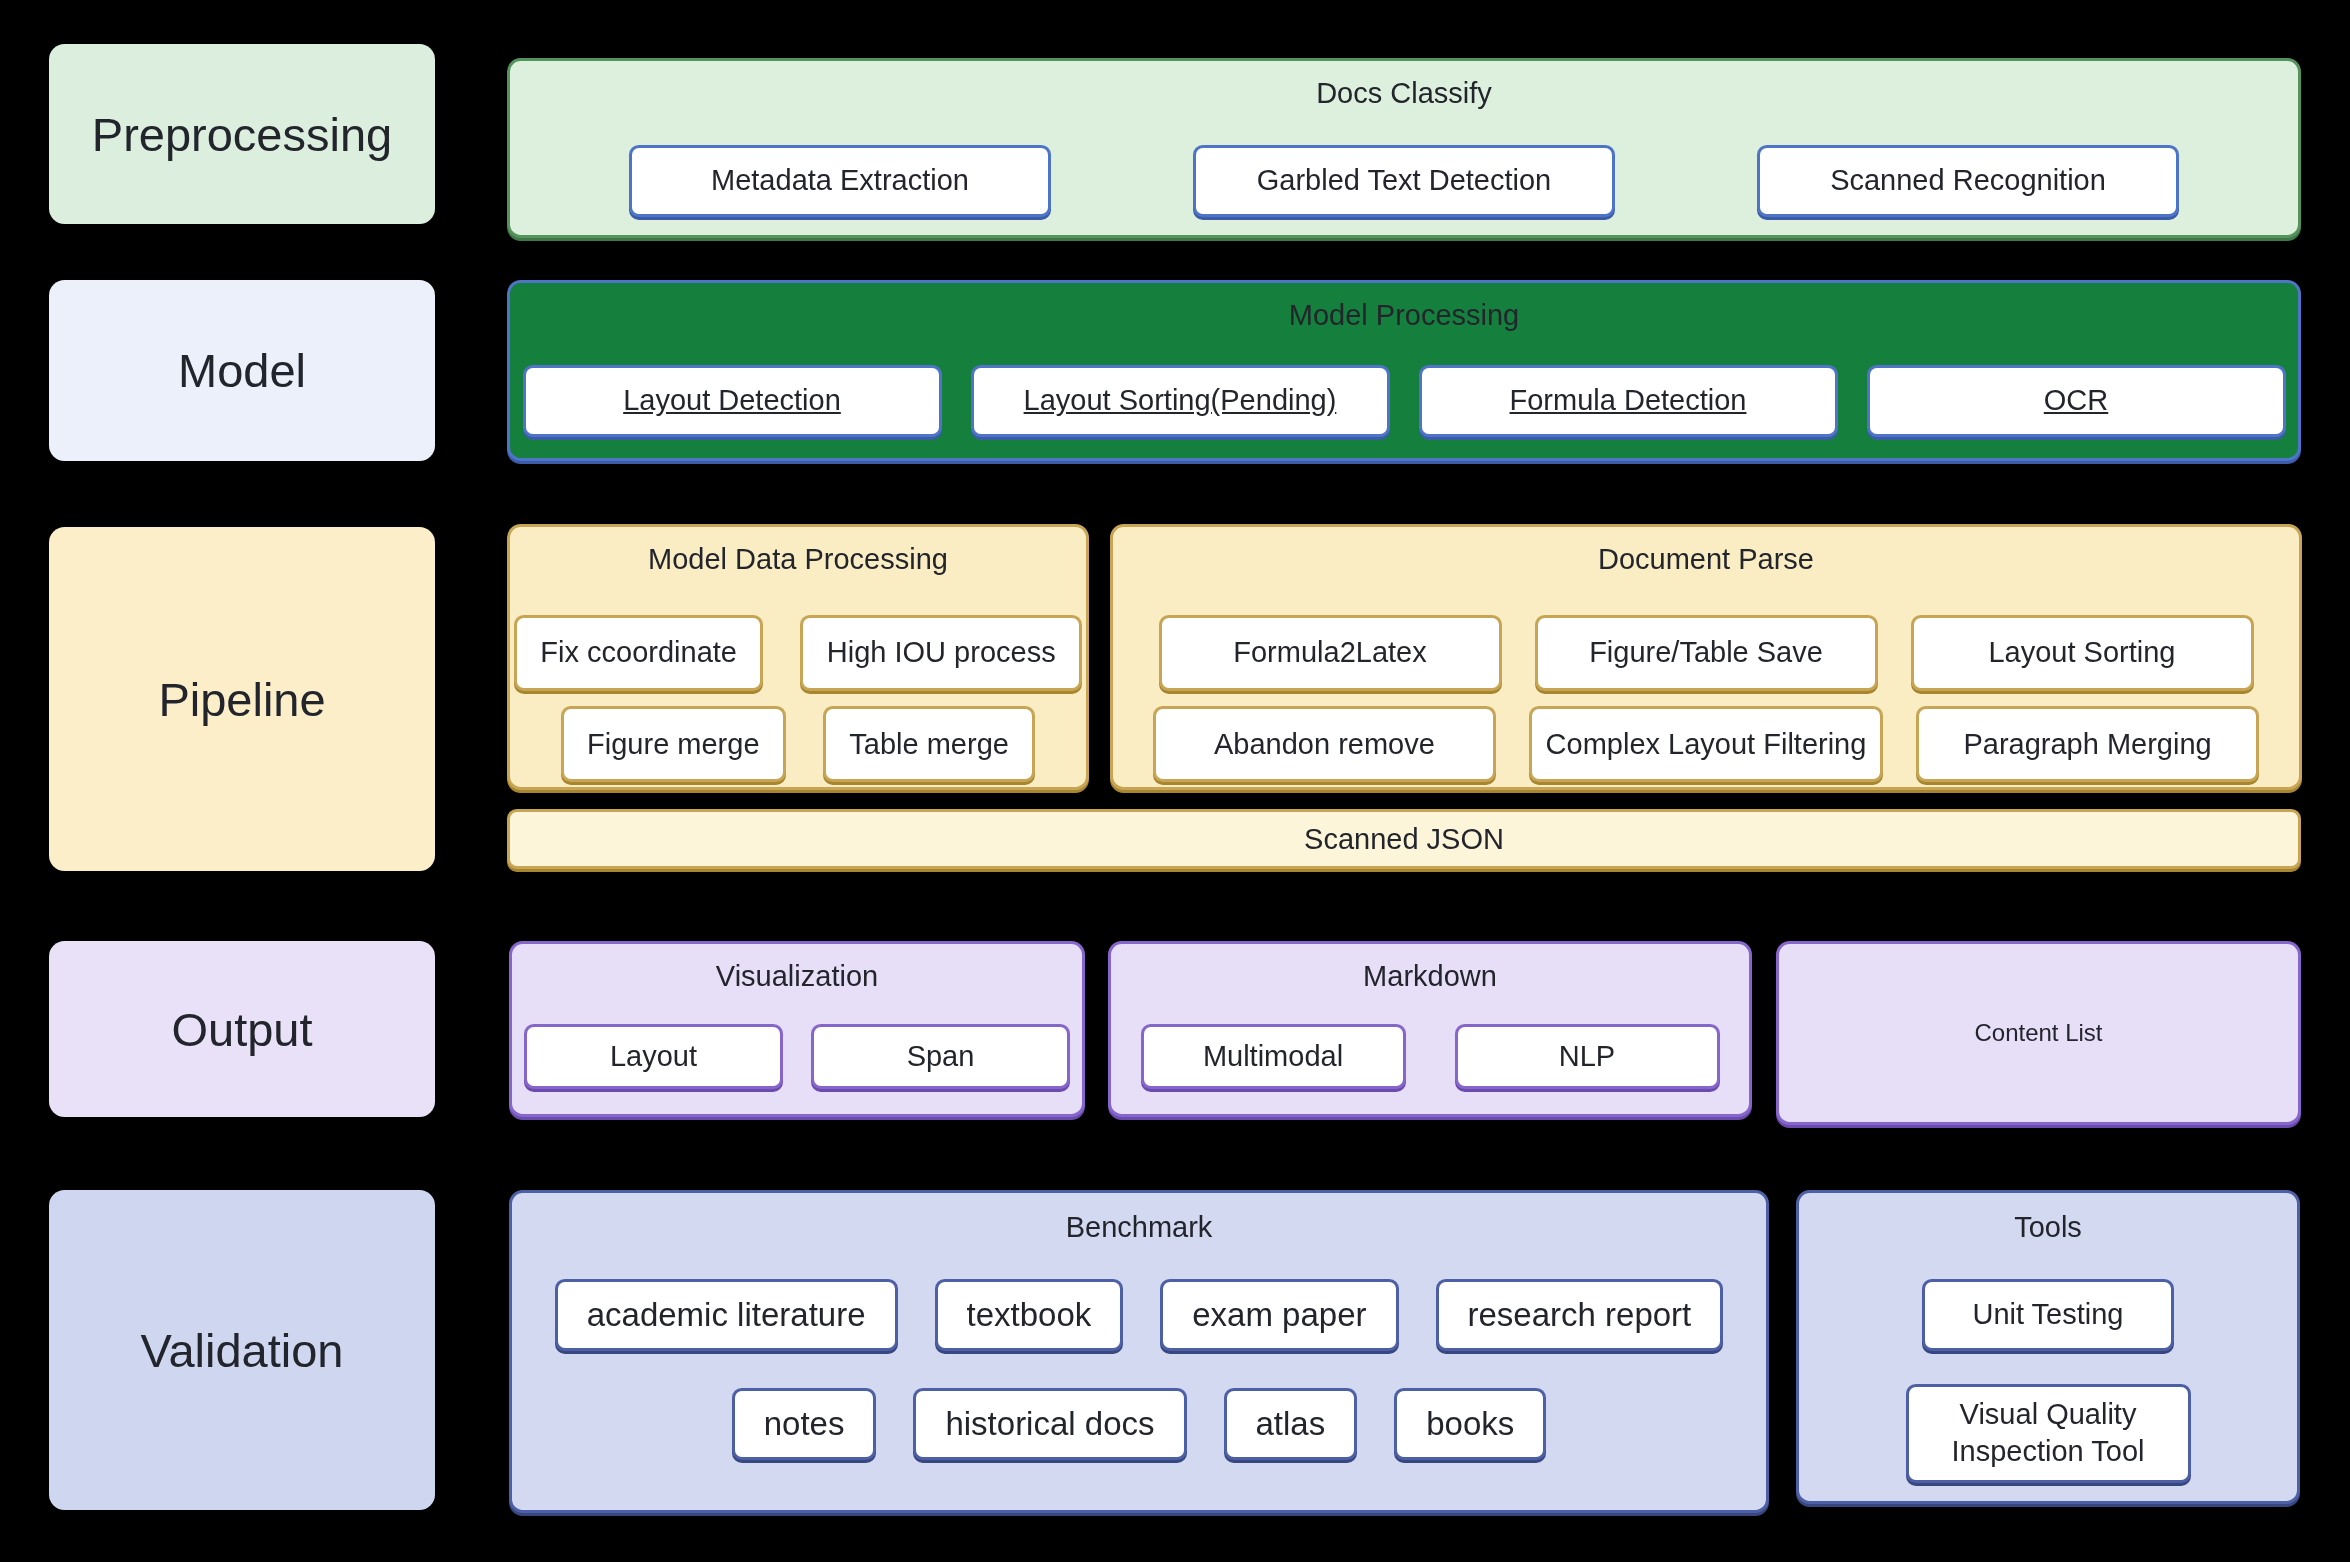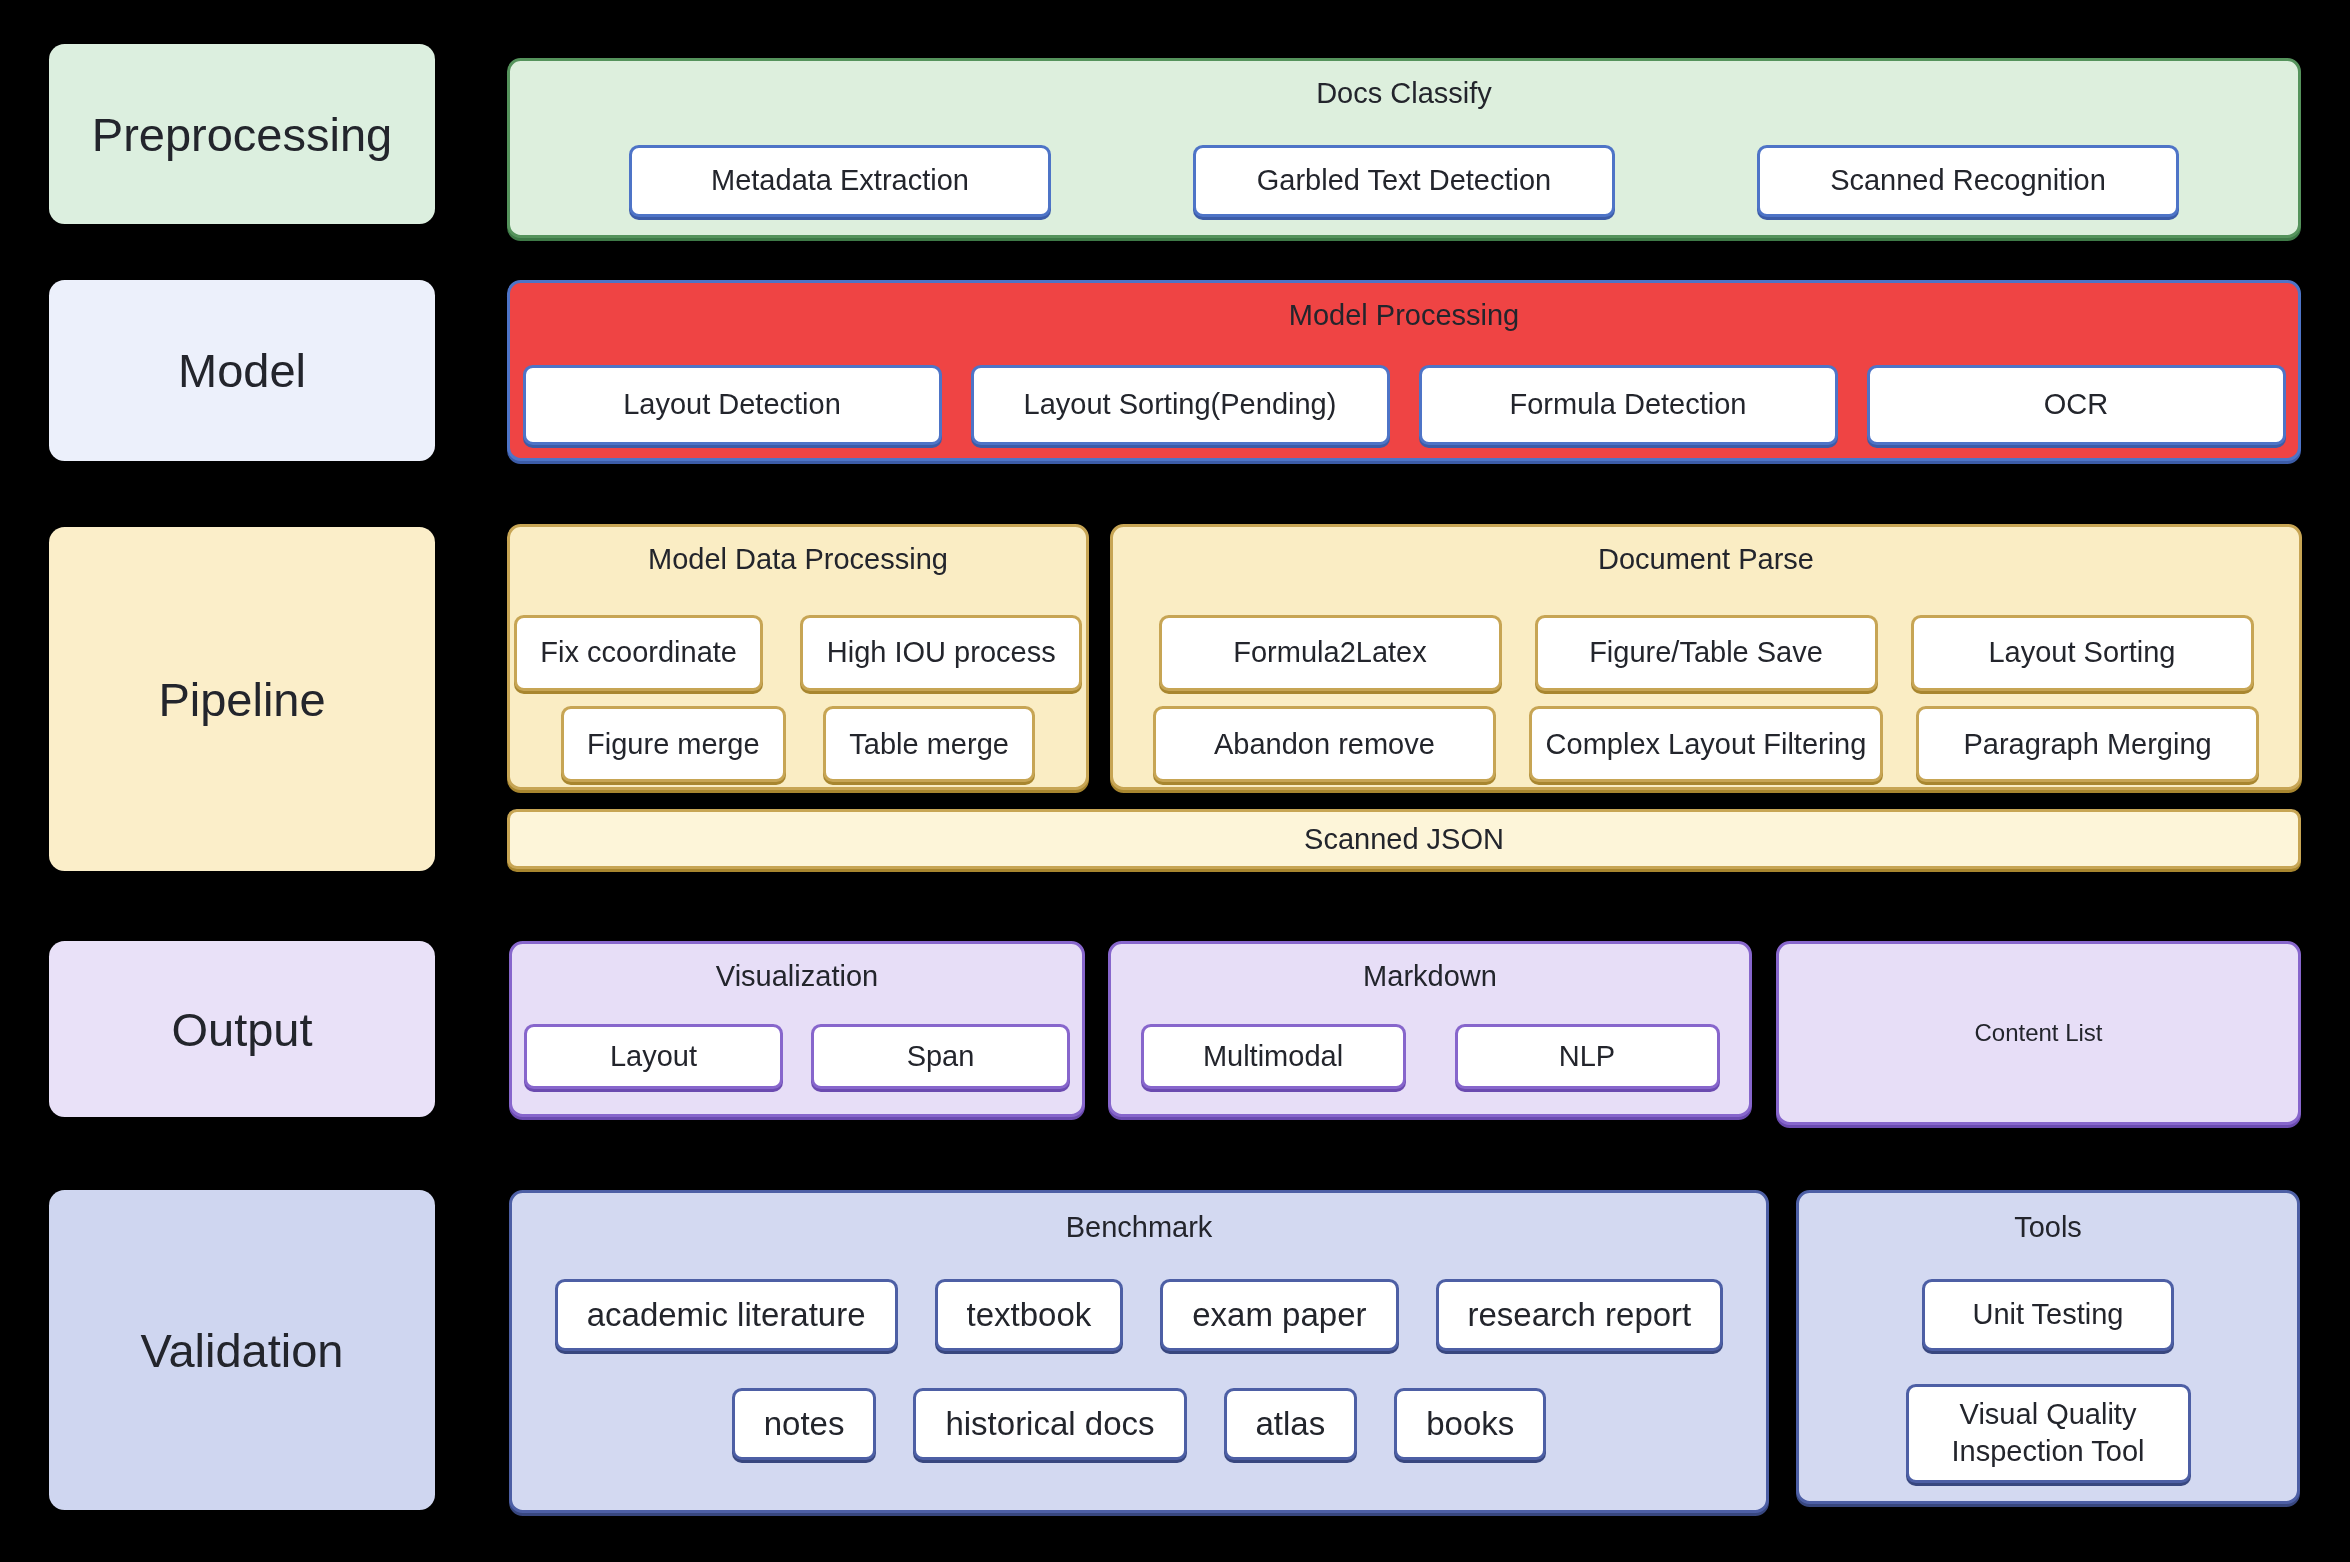--- a/index.html
+++ b/index.html
@@ -31,41 +31,41 @@
   .box{
     background:#ffffff;border:3.9px solid;border-radius:9.8px;
     display:flex;align-items:center;justify-content:center;
     font-size:29px;white-space:nowrap;box-sizing:border-box;
   }
 
   
   .green.container{background:#ddefdd;border-color:#55935c;box-shadow:0 2.9px 0 #3e7a47;margin-top:14px;}
   
   .blue-box{border-color:#4e74c7;box-shadow:0 2.9px 0 #3c5ca8;}
-  .blue.container{background:#ef4444;border-color:#4e74c7;box-shadow:0 2.9px 0 #3c5ca8;}
+  .blue.container{background:#15803d;border-color:#4e74c7;box-shadow:0 2.9px 0 #3c5ca8;}
   
   .yellow.container{background:#faedc4;border-color:#c7a554;box-shadow:0 2.9px 0 #a8862f;}
   .yellow-box{border-color:#c7a554;box-shadow:0 2.9px 0 #a8862f;}
   .yellow-bar{background:#fdf5d9;}
   
   .purple.container{background:#e7def7;border-color:#8766cc;box-shadow:0 2.9px 0 #6b4bb0;}
   .purple-box{border-color:#8766cc;box-shadow:0 2.9px 0 #6b4bb0;}
   
   .peri.container{background:#d3d9f1;border-color:#4d5fa5;box-shadow:0 2.9px 0 #38477f;}
   .peri-box{border-color:#4d5fa5;box-shadow:0 2.9px 0 #38477f;}
 
   
   #docs-classify{left:507px;top:44px;width:1794px;height:180px;}
   #docs-classify .items{gap:142px;margin-top:35px;}
   #docs-classify .box{width:422px;height:72px;}
 
   
   #model-processing{left:507px;top:280px;width:1794px;height:181px;}
   #model-processing .items{gap:29px;margin-top:33px;}
-  #model-processing .box{width:419px;height:80px;}
+  #model-processing .box{width:419px;height:72px;text-decoration:underline;}
 
   
   #model-data-processing{left:507px;top:524px;width:582px;height:266px;}
   #model-data-processing .items{gap:37px;}
   #model-data-processing .row1{margin-top:39px;}
   #model-data-processing .row2{margin-top:15.6px;}
   #model-data-processing .box{height:76px;padding:0 23.4px;min-width:200px;}
 
   #document-parse{left:1110px;top:524px;width:1192px;height:266px;}
   #document-parse .items{gap:33px;}

